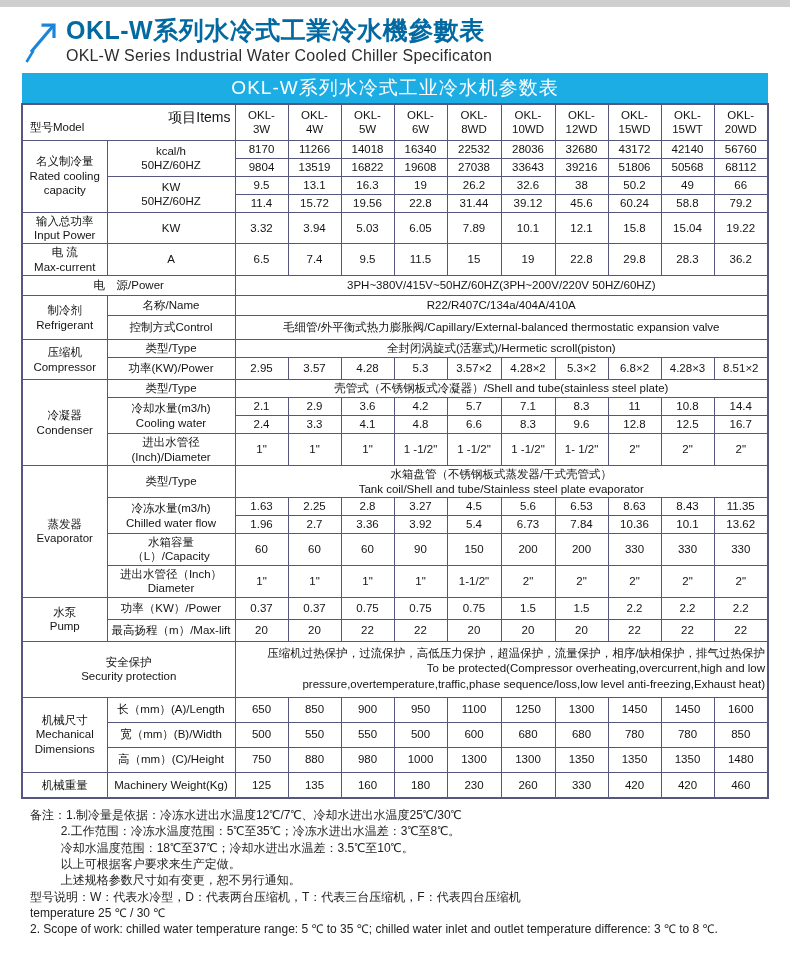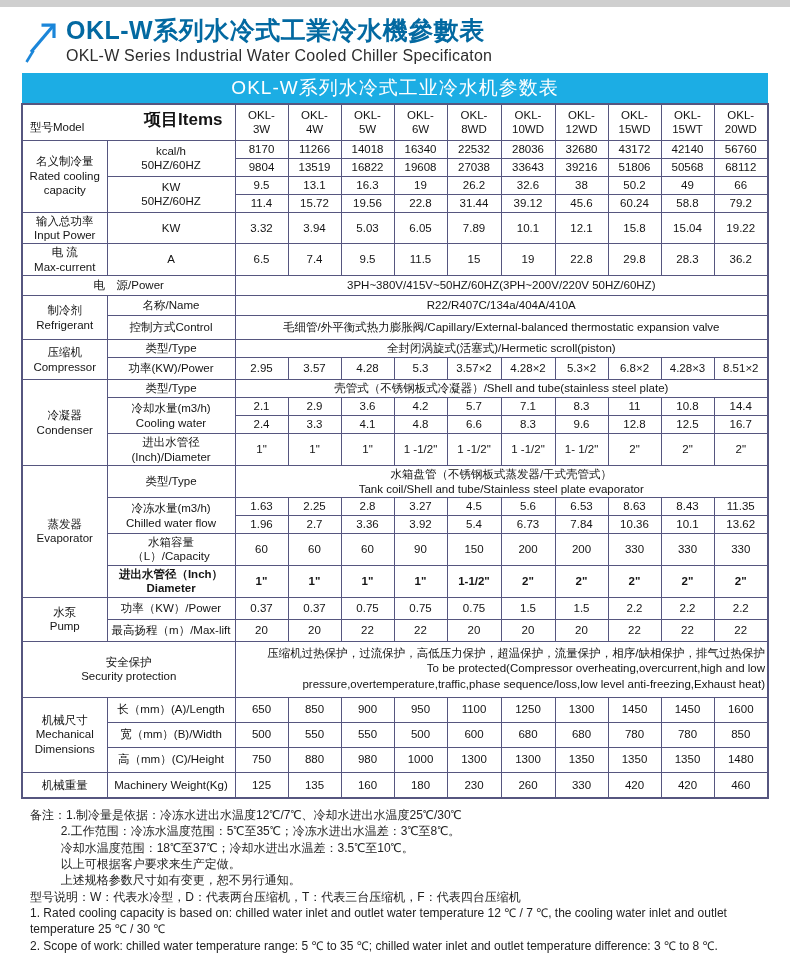--- a/index.html
+++ b/index.html
@@ -14,21 +14,21 @@
   table.spec td{border:1px solid #56567f;background:#ffffff;text-align:center;vertical-align:middle;
     white-space:pre-line;padding:1px 2px;font-size:11.5px;line-height:1.25;color:#141414;overflow:hidden;}
   td.g{background:#dcdcdc;}
   td.lz{font-size:12px;}
   td.mh{font-size:11.5px;line-height:1.3;}
   td.sp{font-size:11.5px;}
   td.sp.left{text-align:right;padding-left:8px;line-height:1.35;}
   td.pb{border-bottom:1px solid #9d9dbd;}
   td.corner{position:relative;padding:0;
     background-image:linear-gradient(to bottom right,rgba(0,0,0,0) calc(50% - 0.7px),#56567f calc(50% - 0.7px),#56567f calc(50% + 0.7px),rgba(0,0,0,0) calc(50% + 0.7px));}
-  td.corner .tr-lab{position:absolute;top:4px;right:12px;font-size:17px;font-weight:bold;}
+  td.corner .tr-lab{position:absolute;top:4px;right:4px;font-size:14px;}
   td.corner .bl-lab{position:absolute;bottom:5px;left:7px;font-size:11.5px;}
   .notes{padding:8px 18px 0 30px;font-size:12px;line-height:1.36;color:#222222;}
   .notes .line{white-space:pre-wrap;}
 </style>
 </head>
 <body>
 
 <div class="top-strip"></div>
 
 <div class="page-header">
@@ -287,21 +287,21 @@
         <td class="d g">60</td>
         <td class="d g">60</td>
         <td class="d g">90</td>
         <td class="d g">150</td>
         <td class="d g">200</td>
         <td class="d g">200</td>
         <td class="d g">330</td>
         <td class="d g">330</td>
         <td class="d g">330</td>
       </tr>
-      <tr style="height: 30px; font-weight: bold;">
+      <tr style="height: 30px;">
         <td class="sl g">进出水管径（Inch）
 Diameter</td>
         <td class="d g">1"</td>
         <td class="d g">1"</td>
         <td class="d g">1"</td>
         <td class="d g">1"</td>
         <td class="d g">1-1/2"</td>
         <td class="d g">2"</td>
         <td class="d g">2"</td>
         <td class="d g">2"</td>
@@ -402,17 +402,16 @@
     </tbody>
 </table>
 
 <div class="notes">
   <div class="line">备注：1.制冷量是依据：冷冻水进出水温度12℃/7℃、冷却水进出水温度25℃/30℃</div>
   <div class="line">　　  2.工作范围：冷冻水温度范围：5℃至35℃；冷冻水进出水温差：3℃至8℃。</div>
   <div class="line">　　  冷却水温度范围：18℃至37℃；冷却水进出水温差：3.5℃至10℃。</div>
   <div class="line">　　  以上可根据客户要求来生产定做。</div>
   <div class="line">　　  上述规格参数尺寸如有变更，恕不另行通知。</div>
   <div class="line">型号说明：W：代表水冷型，D：代表两台压缩机，T：代表三台压缩机，F：代表四台压缩机</div>
-  <div class="line">1. Rated cooling capacity is based on: chilled water inlet and outlet water temperature 12 ℃ / 7 ℃, the cooling water inlet and outlet</div>
   <div class="line">temperature 25 ℃ / 30 ℃</div>
   <div class="line">2. Scope of work: chilled water temperature range: 5 ℃ to 35 ℃; chilled water inlet and outlet temperature difference: 3 ℃ to 8 ℃.</div>
 
 </div>
 
 </body></html>

